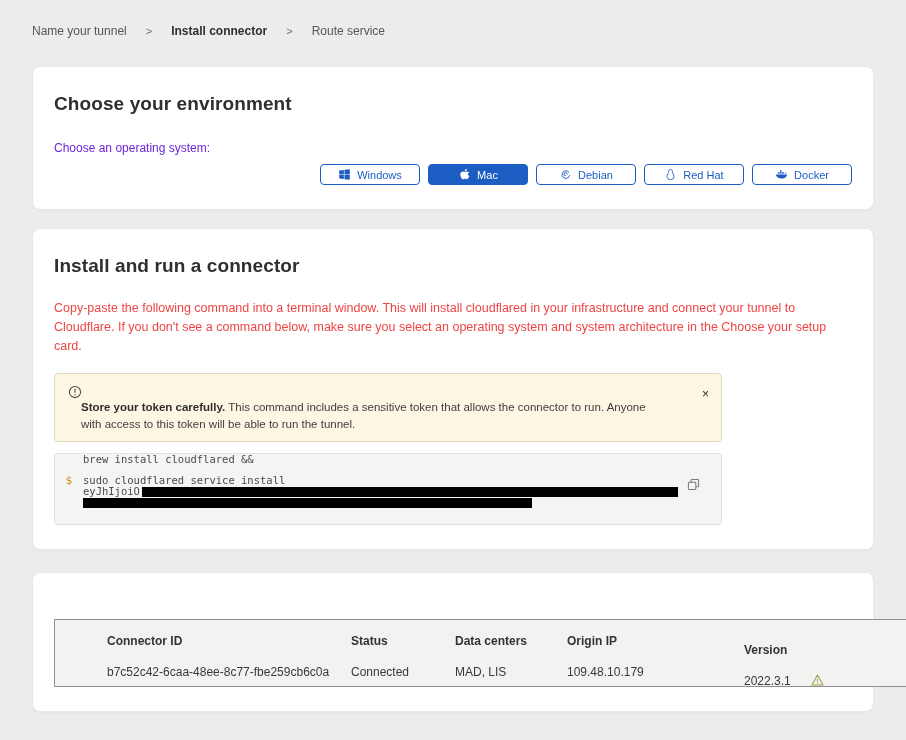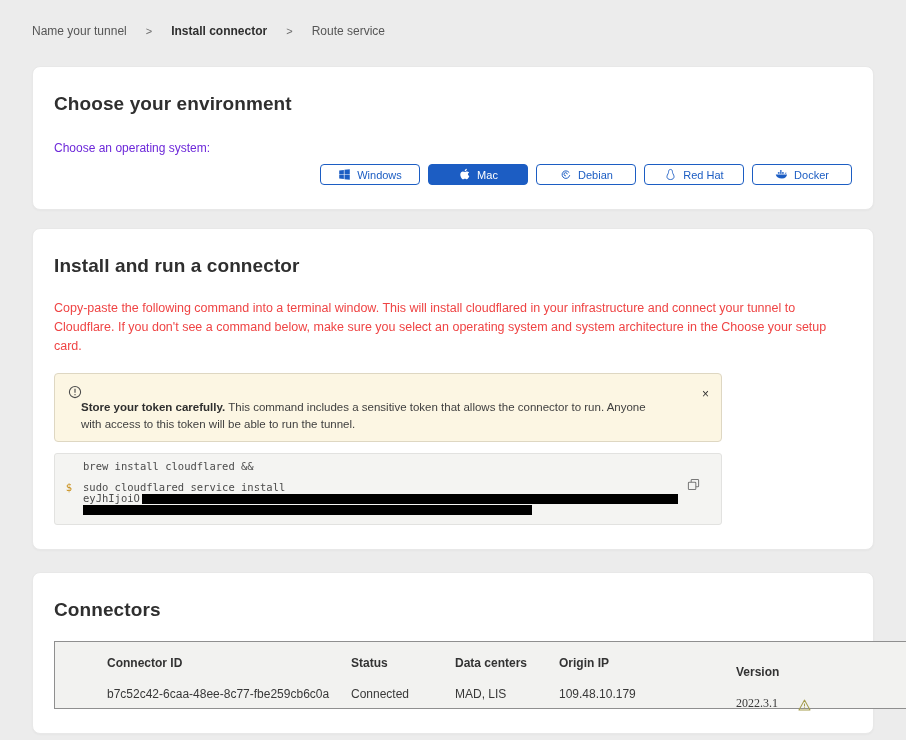--- a/index.html
+++ b/index.html
@@ -102,21 +102,20 @@
     font-family: "Liberation Sans", sans-serif;
   }
 
   .codeblock {
     margin-top: 11px;
     width: 668px;
     height: 72px;
     background: #f4f4f2;
     border: 1px solid #e2e2e0;
     border-radius: 3px;
-    padding-top: 7px;
     position: relative;
     font-family: "DejaVu Sans Mono", monospace;
     font-size: 10.5px;
     color: #4b4b4b;
   }
   .code-line { height: 11px; line-height: 11px; white-space: pre; display: flex; align-items: center; }
   .code-gap { height: 10px; }
   .gutter { display: inline-block; width: 28px; flex: 0 0 auto; text-align: center; }
   .gutter.prompt { color: #c98f1a; }
   .redact { display: inline-block; height: 10px; background: #000; }
@@ -140,26 +139,26 @@
     border: 1px solid #8f8f8f;
     padding: 14px 0 0 52px;
     font-size: 12px;
   }
   .trow { display: flex; }
   .trow + .trow { margin-top: 8px; }
   .tcell { flex: 0 0 auto; }
   .col-id { width: 244px; }
   .col-status { width: 104px; }
   .col-dc { width: 104px; }
-  .col-ip { width: 177px; }
+  .col-ip { width: 177px; margin-left: 8px; }
   .col-ver { width: 160px; margin-top: 9px; }
   .thead .tcell { font-weight: bold; color: #333333; }
   .tbody .tcell { color: #383838; }
   .status-connected { color: #4e8055; }
-  .ver-wrap { display: inline-flex; align-items: flex-end; gap: 20px; font-family: Liberation Serif, serif; }
+  .ver-wrap { display: inline-flex; align-items: flex-start; gap: 20px; }
   .tri-icon svg { width: 13px; height: 12px; display: block; }
 
   
   .next-btn {
     margin-top: 36px;
     width: 65px; height: 28px;
     background: #1c5dc3;
     color: #ffffff;
     border: none;
     border-radius: 5px;
@@ -283,21 +282,20 @@
               <rect x="4.5" y="1.5" width="8" height="8" rx="1" fill="none" stroke="#787878" stroke-width="1.1"></rect>
               <rect x="1.5" y="4.5" width="8" height="8" rx="1" fill="#f4f4f2" stroke="#787878" stroke-width="1.1"></rect>
             </svg>
         </span>
       </button>
     </div>
   </section>
 
   
   <section class="card" id="card-connectors">
-    <h2>Connectors</h2>
     <div class="ctable">
       <div class="trow thead">
         <span class="tcell col-id">Connector ID</span>
         <span class="tcell col-status">Status</span>
         <span class="tcell col-dc">Data centers</span>
         <span class="tcell col-ip">Origin IP</span>
         <span class="tcell col-ver">Version</span>
       </div>
       <div class="trow tbody">
         <span class="tcell col-id">b7c52c42-6caa-48ee-8c77-fbe259cb6c0a</span>

